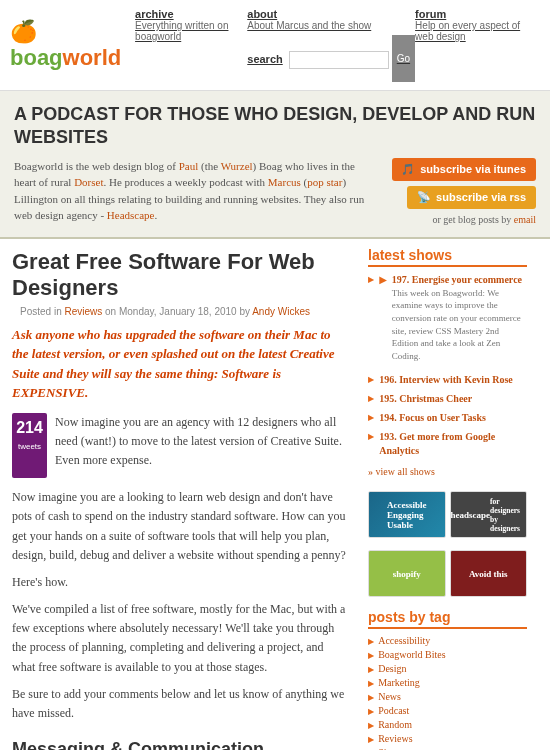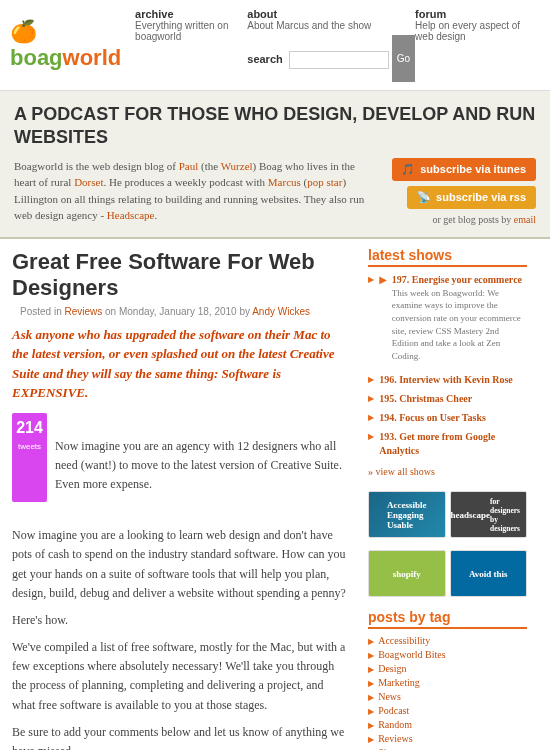--- a/index.html
+++ b/index.html
@@ -2,21 +2,21 @@
 <html><head>
   <meta charset="utf-8">
   <style>
     * { margin: 0; padding: 0; box-sizing: border-box; }
     body { font-family: Georgia, serif; font-size: 13px; color: #333; background: #fff; width: 550px; }
 
     
     #header { background: #fff; border-bottom: 1px solid #ddd; padding: 8px 10px; display: flex; align-items: center; justify-content: space-between; }
     #logo { font-size: 22px; font-weight: bold; color: #e8691a; font-family: Arial, sans-serif; }
     #logo span { color: #6aaa3b; }
-    .nav-links { display: flex; font-size: 11px; font-family: Arial, sans-serif; }
+    .nav-links { display: flex; font-size: 11px; font-family: Arial, sans-serif; text-decoration: underline; }
     .nav-col { display: flex; flex-direction: column; }
     .nav-col a { color: #333; text-decoration: none; font-weight: bold; }
     .nav-col span { color: #666; font-size: 10px; }
     .search-box { display: flex; align-items: center; gap: 3px; }
     .search-box input { border: 1px solid #ccc; padding: 2px 4px; font-size: 11px; width: 100px; }
     .search-box button { background: #888; color: #fff; border: none; padding: 18px 5px; font-size: 10px; cursor: pointer; }
 
     
     #hero { background: #f0f0e8; padding: 12px 14px; border-bottom: 2px solid #c8c8b0; }
     #hero h1 { font-size: 18px; font-weight: bold; color: #333; font-family: Arial, sans-serif; line-height: 1.3; text-transform: uppercase; }
@@ -36,26 +36,26 @@
     #sidebar { width: 175px; padding: 8px 8px; background: #fff; }
 
     
     .article-title { font-size: 22px; color: #333; font-family: Arial, sans-serif; line-height: 1.2; margin-bottom: 4px; }
     .article-meta { font-size: 10px; color: #888; margin-bottom: 8px; font-family: Arial, sans-serif; padding-left: 8px; }
     .article-meta a { color: #c05010; text-decoration: none; }
     .article-intro { font-size: 13px; color: #d04000; font-weight: bold; line-height: 1.5; font-style: italic; margin-bottom: 10px; }
 
     
     .tweet-box { display: flex; gap: 8px; margin-bottom: 10px; font-size: 11px; line-height: 1.4; color: #555; }
-    .tweet-count { background: #d946ef; color: #fff; text-align: center; padding: 4px; font-size: 10px; min-width: 35px; border-radius: 2px; font-family: Arial, sans-serif; }
+    .tweet-count { background: #701a75; color: #fff; text-align: center; padding: 4px; font-size: 10px; min-width: 35px; border-radius: 2px; font-family: Arial, sans-serif; }
     .tweet-count .num { font-size: 16px; font-weight: bold; display: block; }
     .tweet-count .lbl { font-size: 8px; }
 
     
-    .article-body { font-size: 12px; line-height: 1.6; color: #444; margin-top: 24px; }
+    .article-body { font-size: 12px; line-height: 1.6; color: #444; }
     .article-body p { margin-bottom: 8px; }
     .article-body h2 { font-size: 18px; color: #333; margin: 12px 0 6px; font-family: Arial, sans-serif; border-bottom: 1px solid #ddd; padding-bottom: 3px; }
 
     
     .sidebar-section { margin-bottom: 12px; }
     .sidebar-title { font-size: 14px; font-weight: bold; color: #e8691a; font-family: Arial, sans-serif; border-bottom: 2px solid #e8691a; padding-bottom: 2px; margin-bottom: 6px; }
     .show-item { font-size: 10px; color: #555; margin-bottom: 5px; line-height: 1.4; display: flex; gap: 5px; }
     .show-item::before { content: '▶'; color: #e8691a; font-size: 8px; margin-top: 1px; flex-shrink: 0; }
     .show-item a { color: #c05010; text-decoration: none; font-weight: bold; }
     .show-item-desc { color: #777; font-size: 9px; }
@@ -194,21 +194,21 @@
       <div class="sidebar-ad" style="flex:1;">
         <div class="ad-img ad-headscape">headscape<br><small>for designers<br>by designers</small></div>
       </div>
     </div>
 
     <div style="display:flex;gap:4px;margin-bottom:6px;">
       <div class="sidebar-ad" style="flex:1;">
         <div class="ad-img ad-shopify">shopify</div>
       </div>
       <div class="sidebar-ad" style="flex:1;">
-        <div class="ad-img" style="background:#0369a1;color:#fff;">Avoid this</div>
+        <div class="ad-img" style="background:#7f1d1d;color:#fff;">Avoid this</div>
       </div>
     </div>
 
     <div class="sidebar-section">
       <div class="sidebar-title">posts by tag</div>
 
       <div class="tag-item">
           <a>Accessibility</a>
         </div>
       <div class="tag-item">

